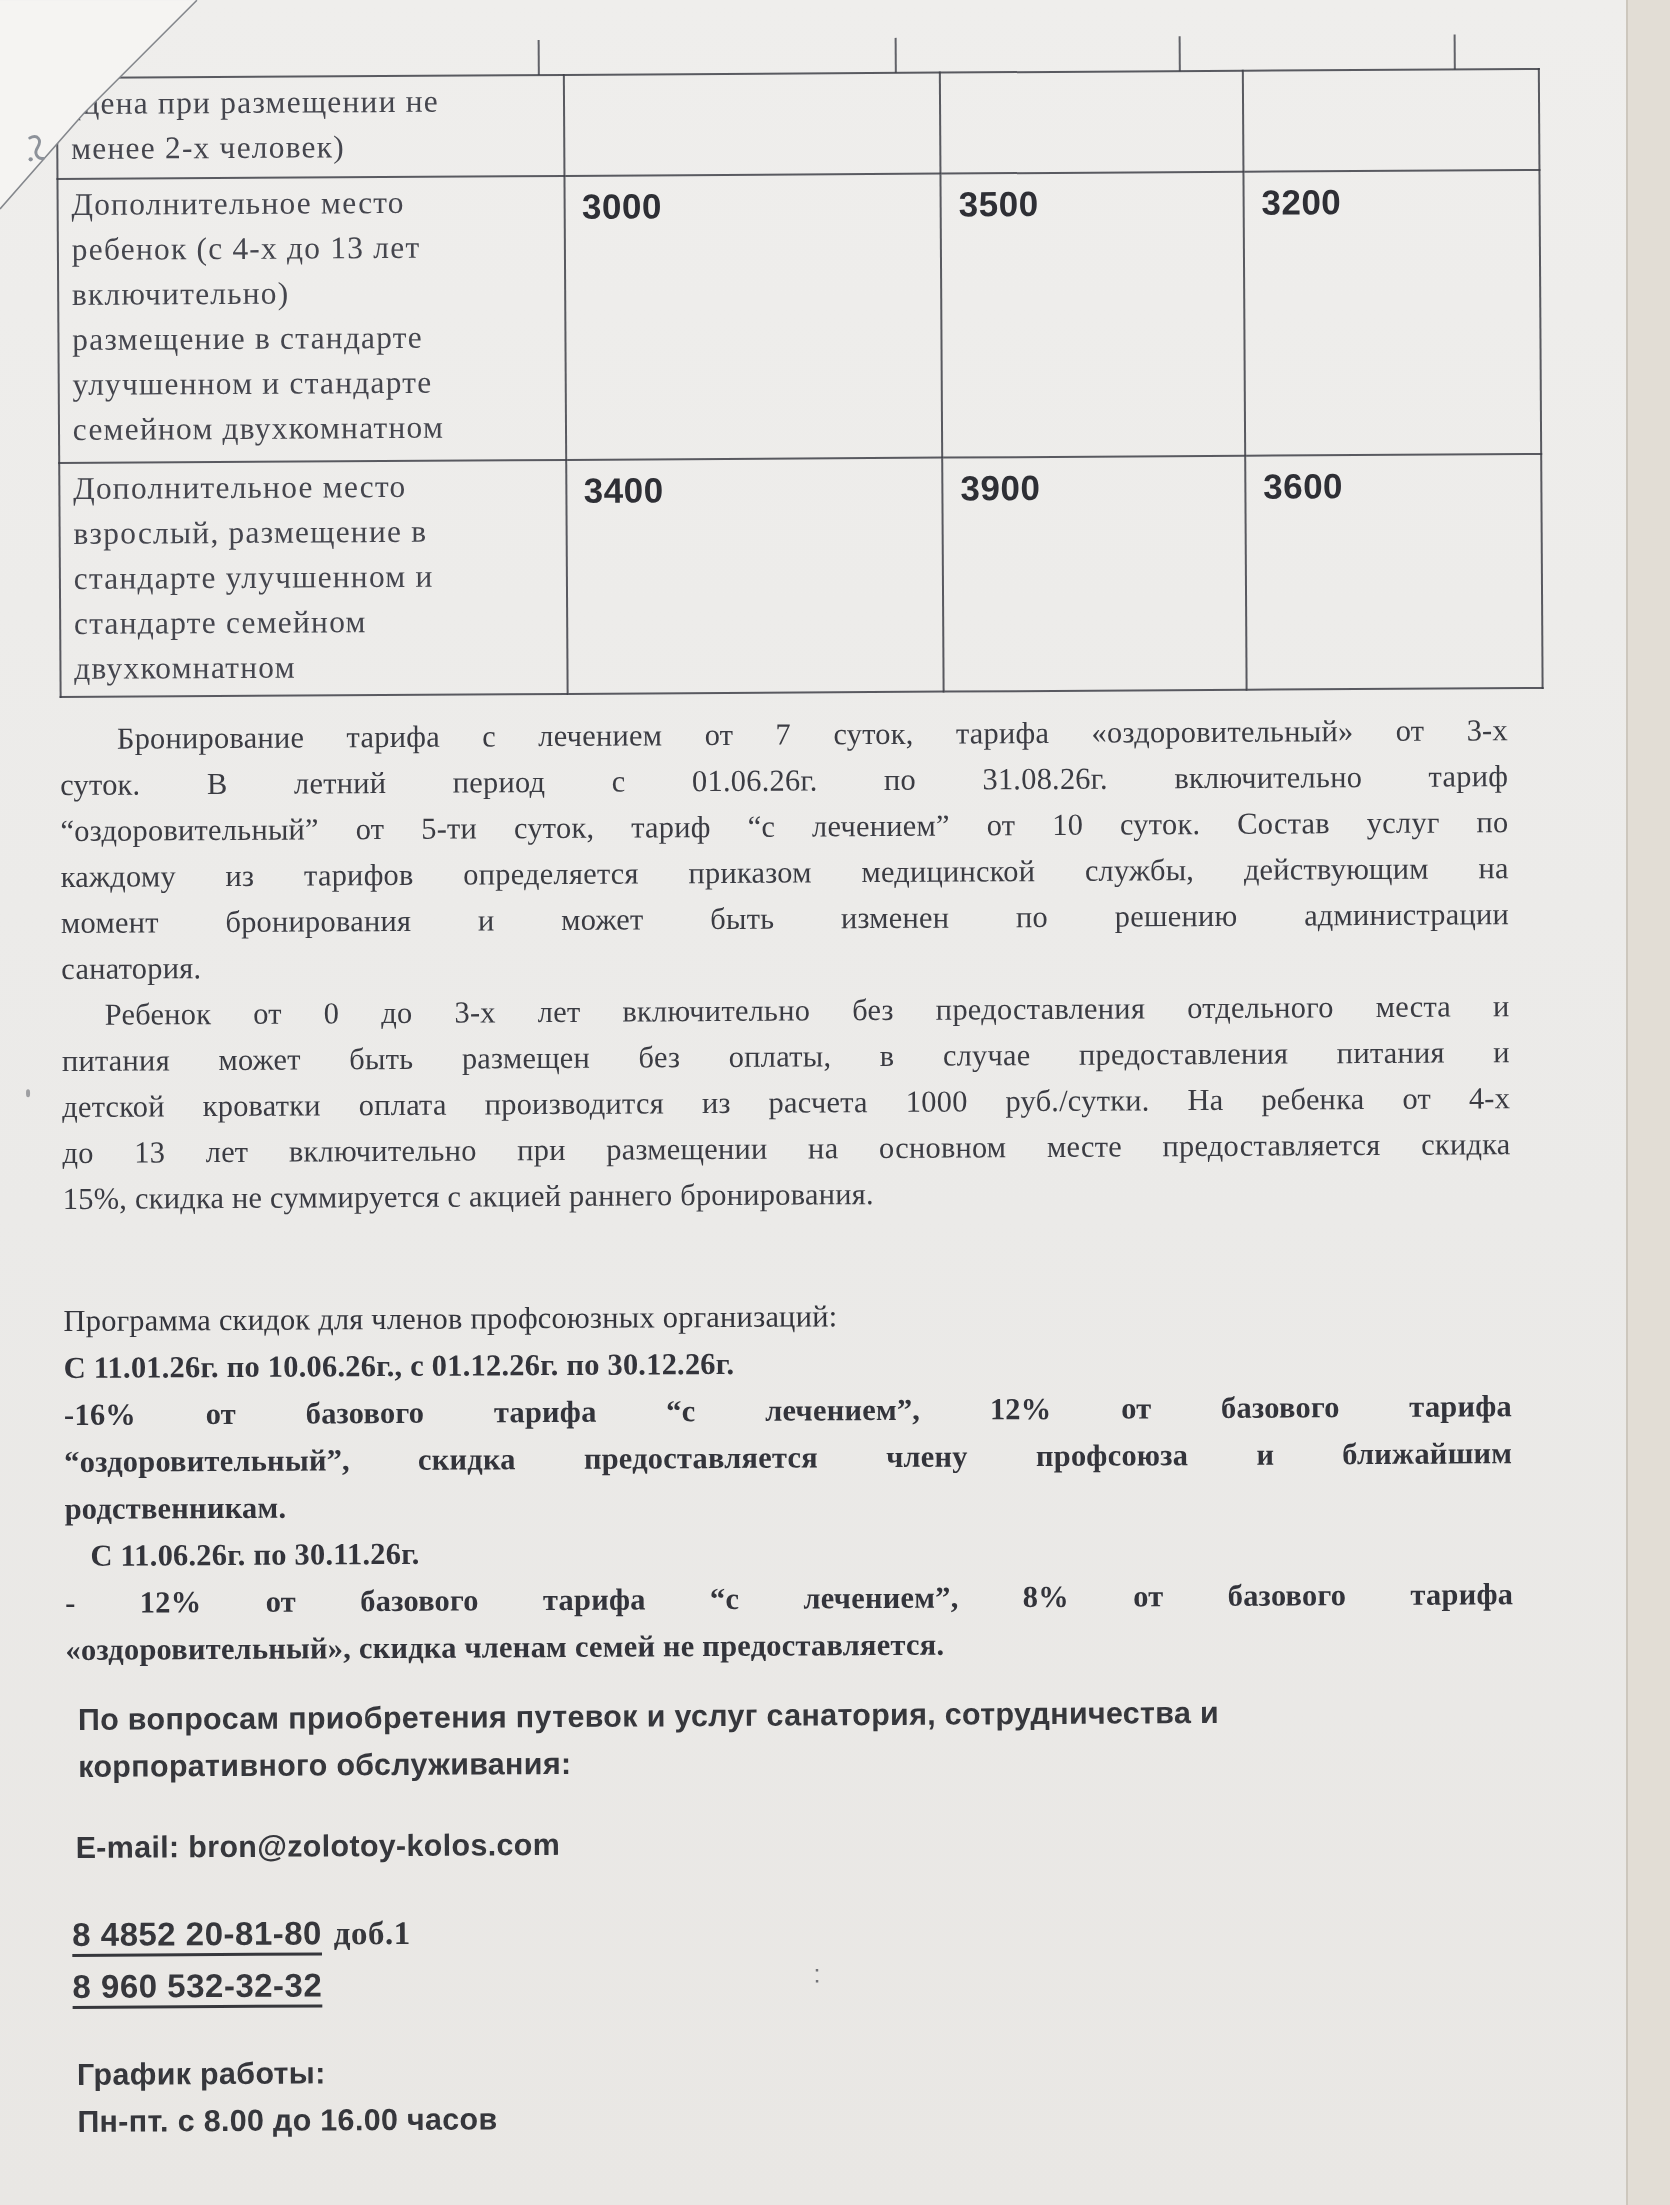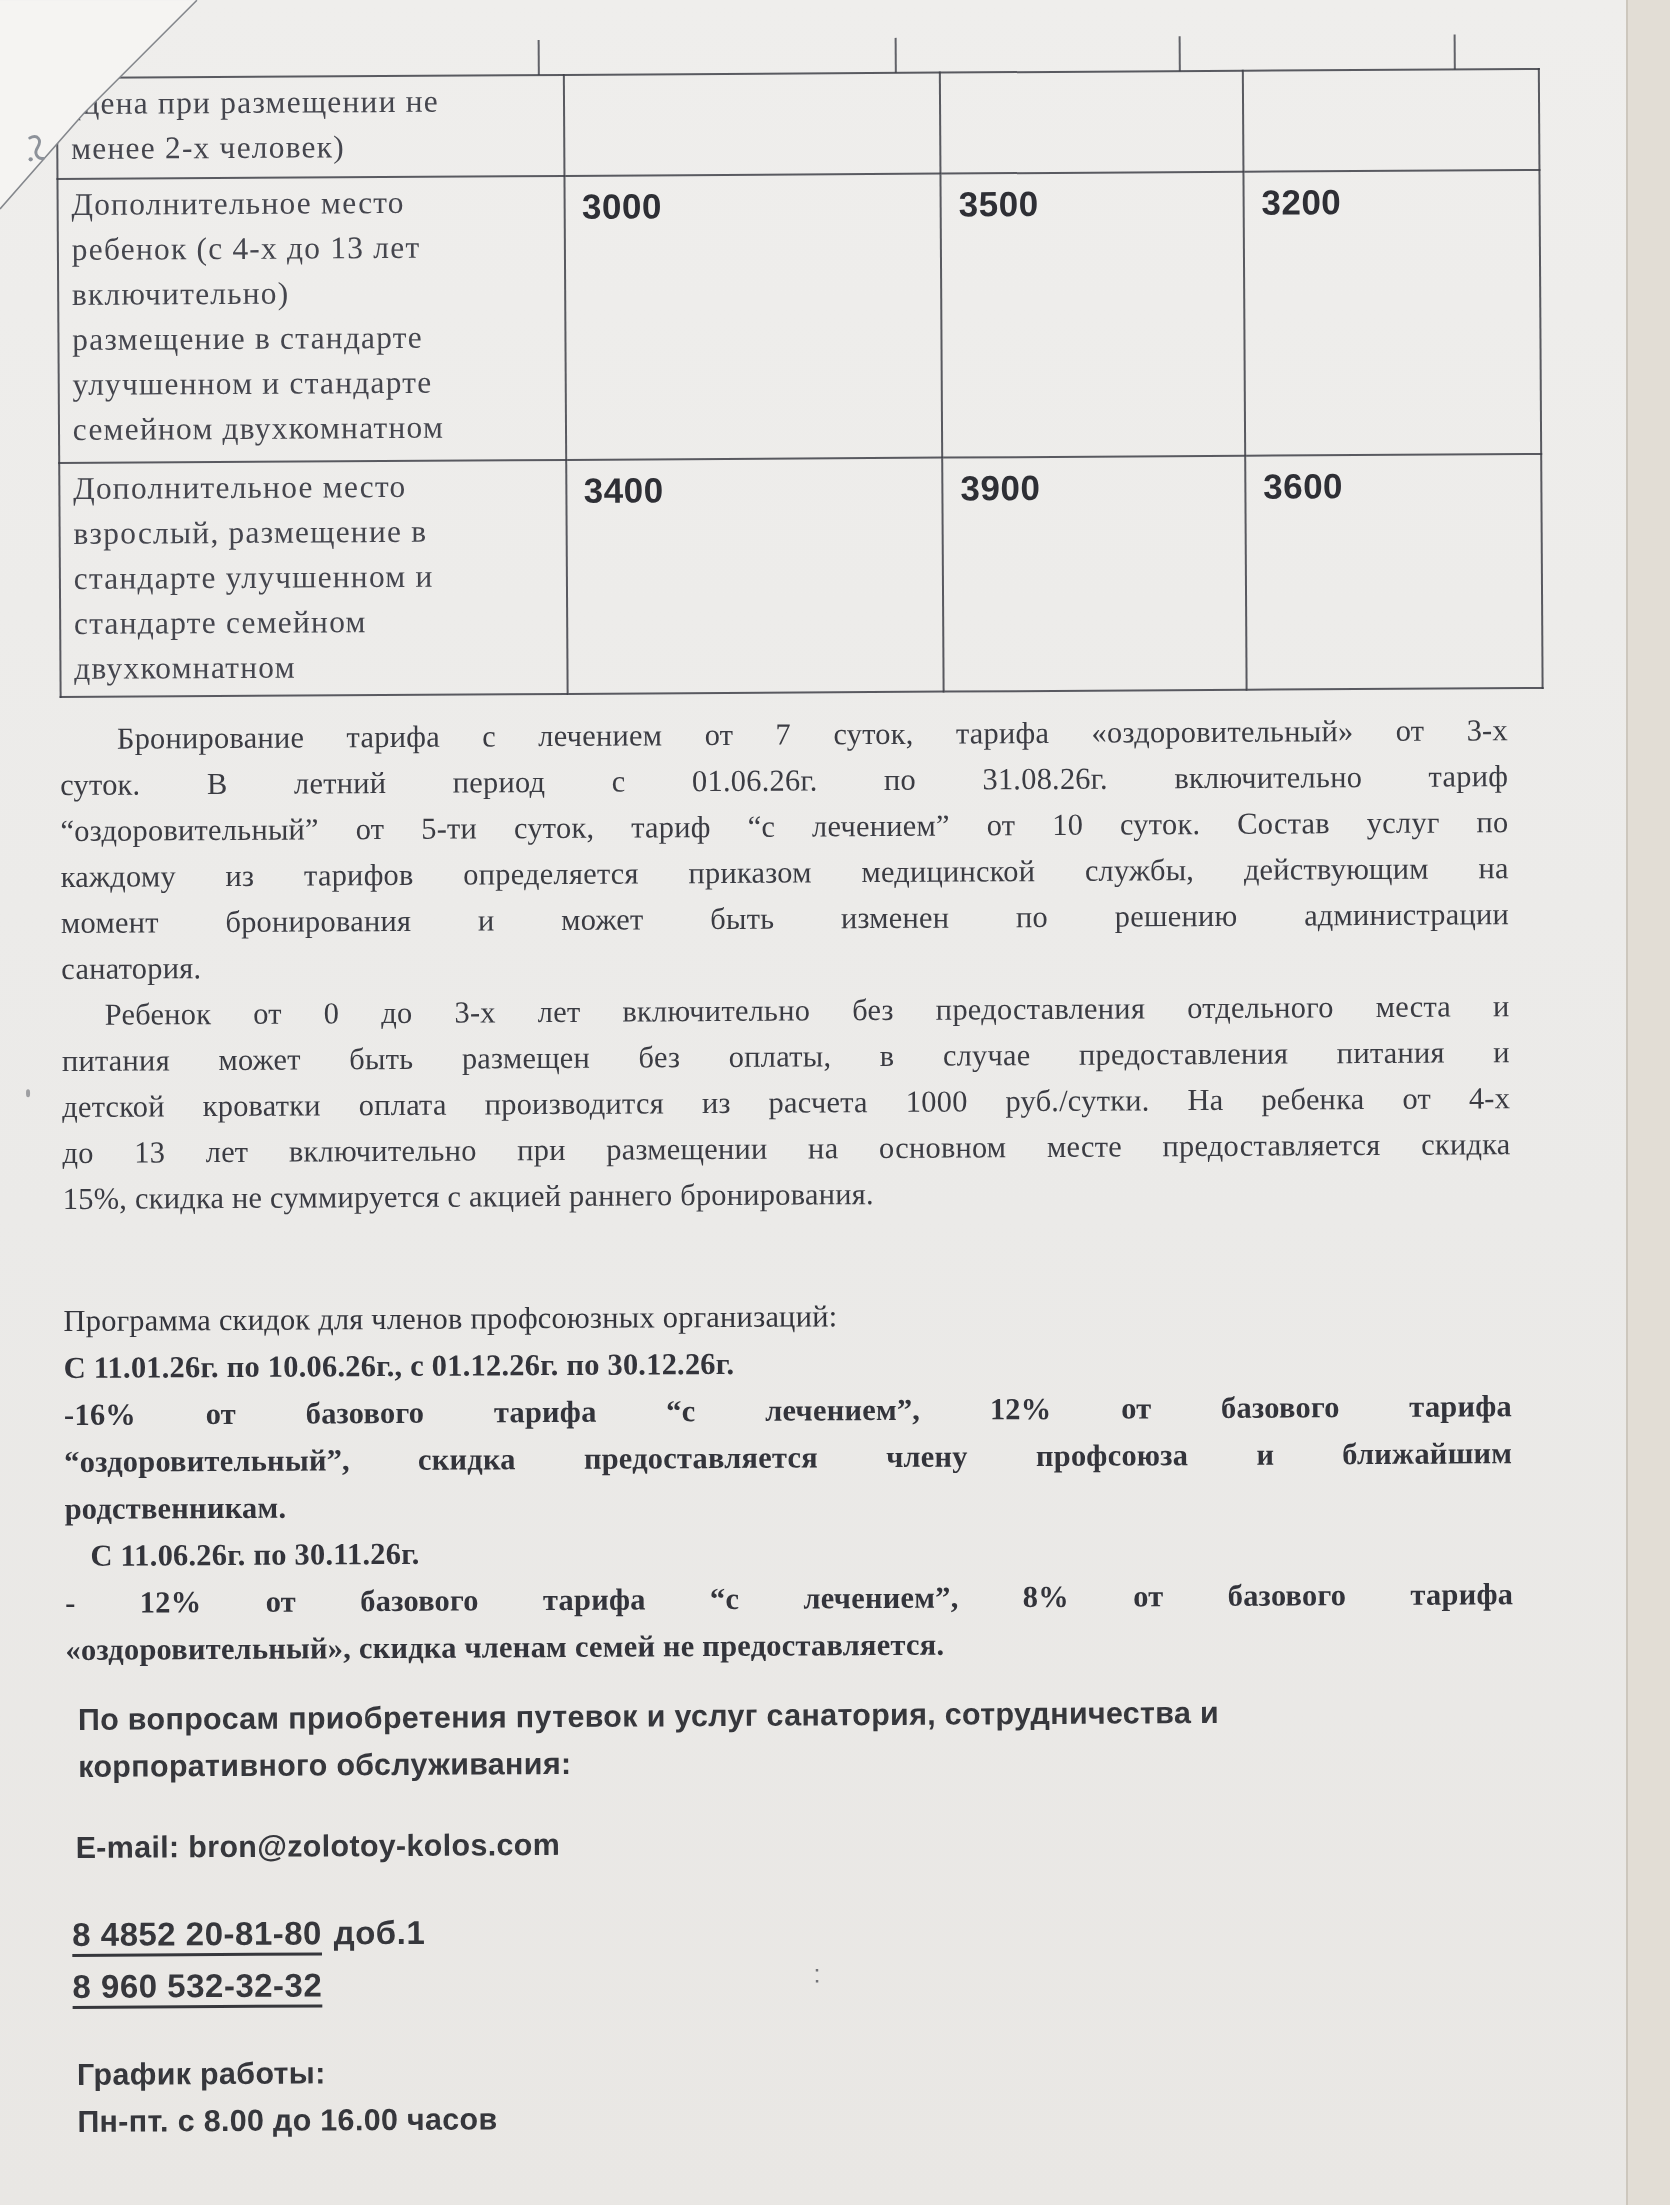--- a/index.html
+++ b/index.html
@@ -42,21 +42,21 @@
   .dl{height:47px;}
   .b{font-weight:bold;}
   .pad26{padding-left:25.6px;}
 
   
   .sans{font-family:"Liberation Sans","DejaVu Sans",sans-serif;font-weight:bold;color:#36373c;}
   .contact-intro{position:absolute;left:74px;top:1696px;font-size:30.5px;line-height:47px;letter-spacing:0.3px;}
   .email-line{position:absolute;left:71px;top:1830px;font-size:30.5px;letter-spacing:0.3px;}
   .phones{position:absolute;left:67px;top:1909px;font-size:33px;line-height:52px;letter-spacing:0.5px;}
   .phone-num{text-decoration:underline;text-decoration-thickness:3px;text-underline-offset:7.9px;}
-  .ext{margin-left:11.8px;}
+  .ext{margin-left:11.8px;font-family:Liberation Serif, serif;}
   .schedule{position:absolute;left:71px;top:2051px;font-size:30.5px;line-height:47px;letter-spacing:0.3px;}
 
   
   .fold-svg{position:absolute;left:0;top:0;z-index:5;}
   .mark-svg{position:absolute;left:19.7px;top:130px;z-index:6;}
   .speck-dot{position:absolute;left:25.6px;top:1089px;width:4.9px;height:7.9px;border-radius:50%;
     background:#74767c;opacity:.65;}
   .speck-colon{position:absolute;left:808px;top:1964px;font-family:"Liberation Sans",sans-serif;
     font-size:25.6px;color:#55565c;opacity:.8;}
 </style>

